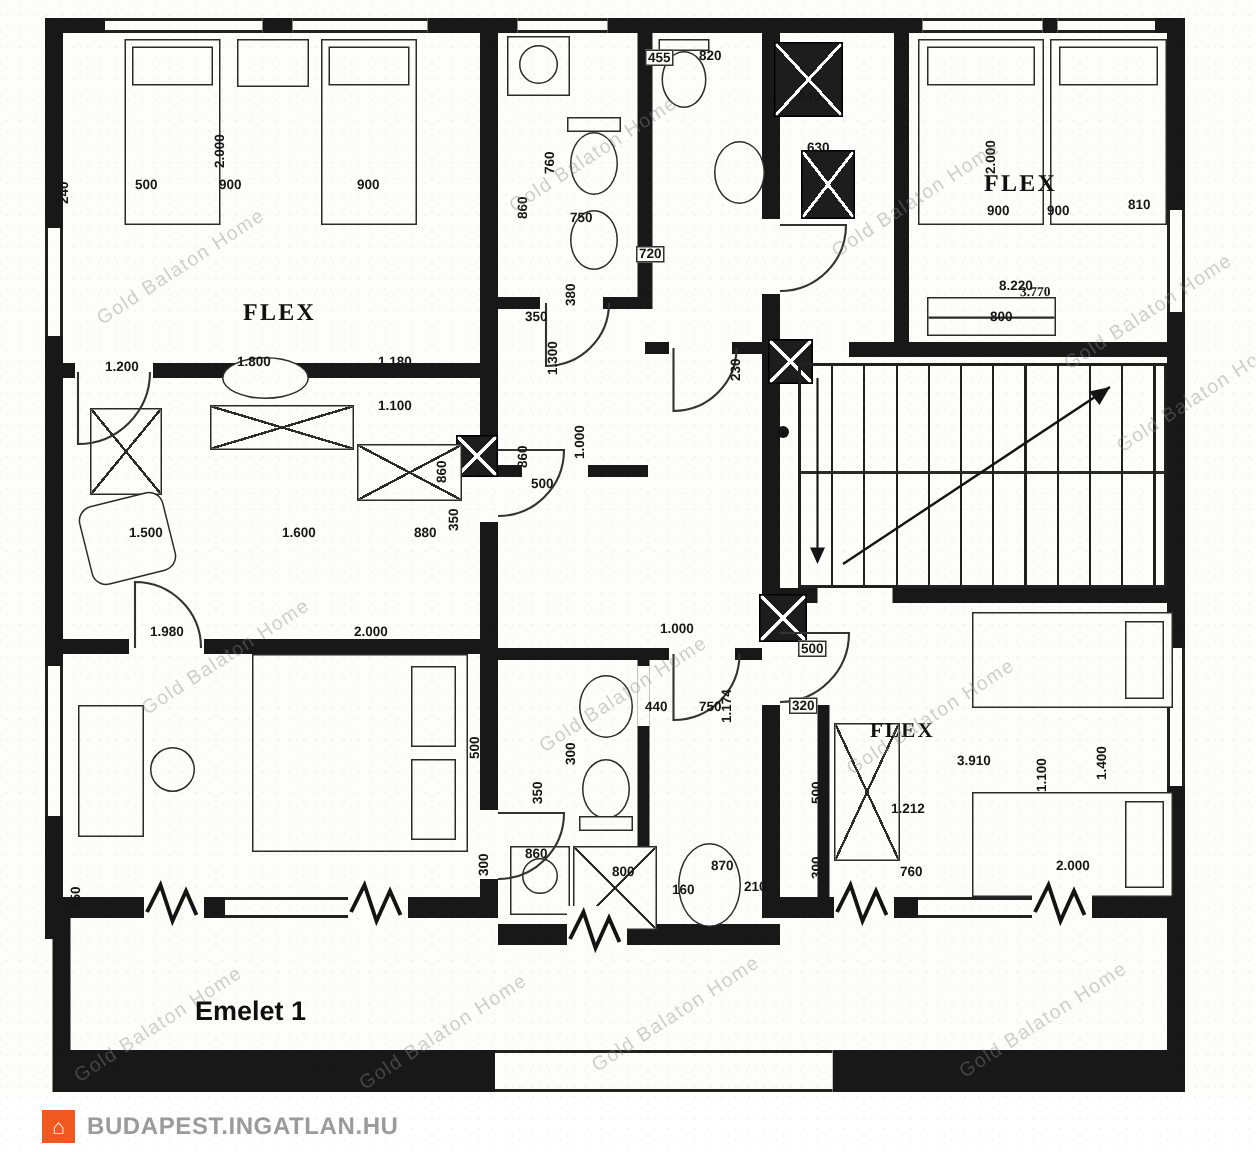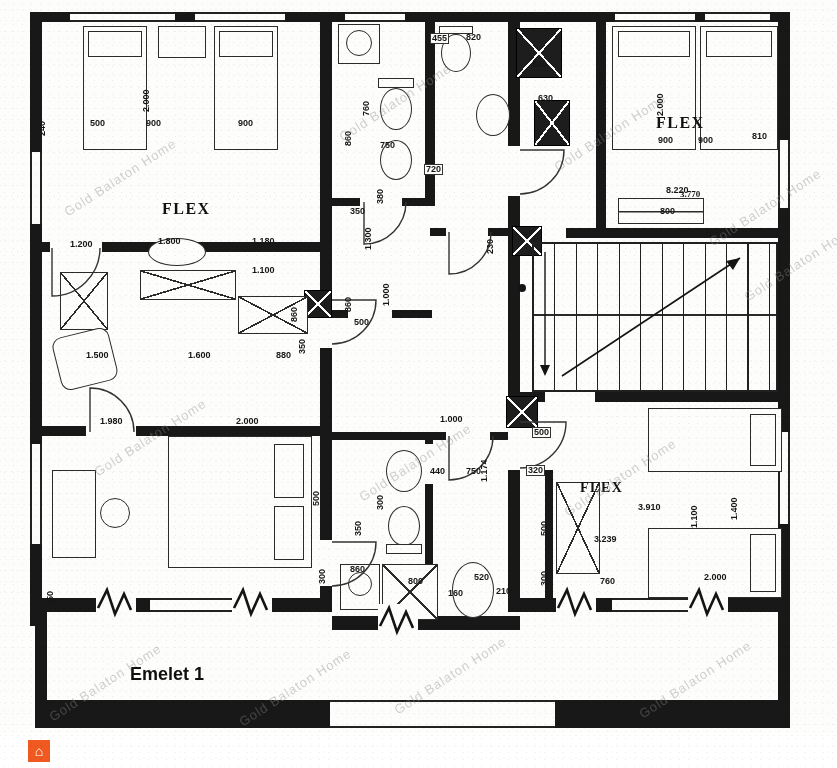--- a/index.html
+++ b/index.html
@@ -244,28 +244,28 @@
       <span class="dim bx" style="left: 532px; top: 427px;">500</span>
       <span class="dim v" style="left: 480px; top: 482px;">1.174</span>
       <span class="dim bx" style="left: 526px; top: 465px;">320</span>
       <span class="dim" style="left: 430px; top: 467px;">440</span>
       <span class="dim" style="left: 466px; top: 467px;">750</span>
       <span class="dim v" style="left: 376px; top: 510px;">300</span>
       <span class="dim v" style="left: 354px; top: 536px;">350</span>
       <span class="dim" style="left: 350px; top: 565px;">860</span>
       <span class="dim" style="left: 408px; top: 577px;">800</span>
       <span class="dim" style="left: 448px; top: 589px;">160</span>
-      <span class="dim" style="left: 474px; top: 573px;">520</span>
+      <span class="dim" style="left: 474px; top: 573px;">870</span>
       <span class="dim" style="left: 496px; top: 587px;">210</span>
       <span class="dim v" style="left: 540px; top: 536px;">500</span>
       <span class="dim v" style="left: 540px; top: 586px;">300</span>
       <span class="dim" style="left: 638px; top: 503px;">3.910</span>
       <span class="dim v" style="left: 690px; top: 528px;">1.100</span>
       <span class="dim v" style="left: 730px; top: 520px;">1.400</span>
-      <span class="dim" style="left: 594px; top: 535px;">3.239</span>
+      <span class="dim" style="left: 594px; top: 535px;">1.212</span>
       <span class="dim" style="left: 600px; top: 577px;">760</span>
       <span class="dim" style="left: 704px; top: 573px;">2.000</span>
     </div>
   <div id="rlabels">
       <span class="rlabel" style="left: 162px; top: 200px; font-size: 16px;">FLEX</span>
       <span class="rlabel" style="left: 656px; top: 114px; font-size: 16px;">FLEX</span>
       <span class="rlabel" style="left: 580px; top: 480px; font-size: 14px;">FLEX</span>
     </div>
   <div id="wms">
       <span class="wm" style="left: 55px; top: 170px;">Gold Balaton Home</span>
@@ -279,16 +279,17 @@
       <span class="wm" style="left: 230px; top: 680px;">Gold Balaton Home</span>
       <span class="wm" style="left: 385px; top: 668px;">Gold Balaton Home</span>
       <span class="wm" style="left: 630px; top: 672px;">Gold Balaton Home</span>
       <span class="wm" style="left: 735px; top: 255px;">Gold Balaton Home</span>
     </div>
 
   <div id="floor-label">Emelet 1</div>
 
   <div id="footer">
     <div id="logo" style="background: rgb(240, 90, 33);">⌂</div>
+    <div id="footer-text">BUDAPEST.INGATLAN.HU</div>
   </div>
 
   <div class="noise"></div>
 </div>
 
 </body></html>

